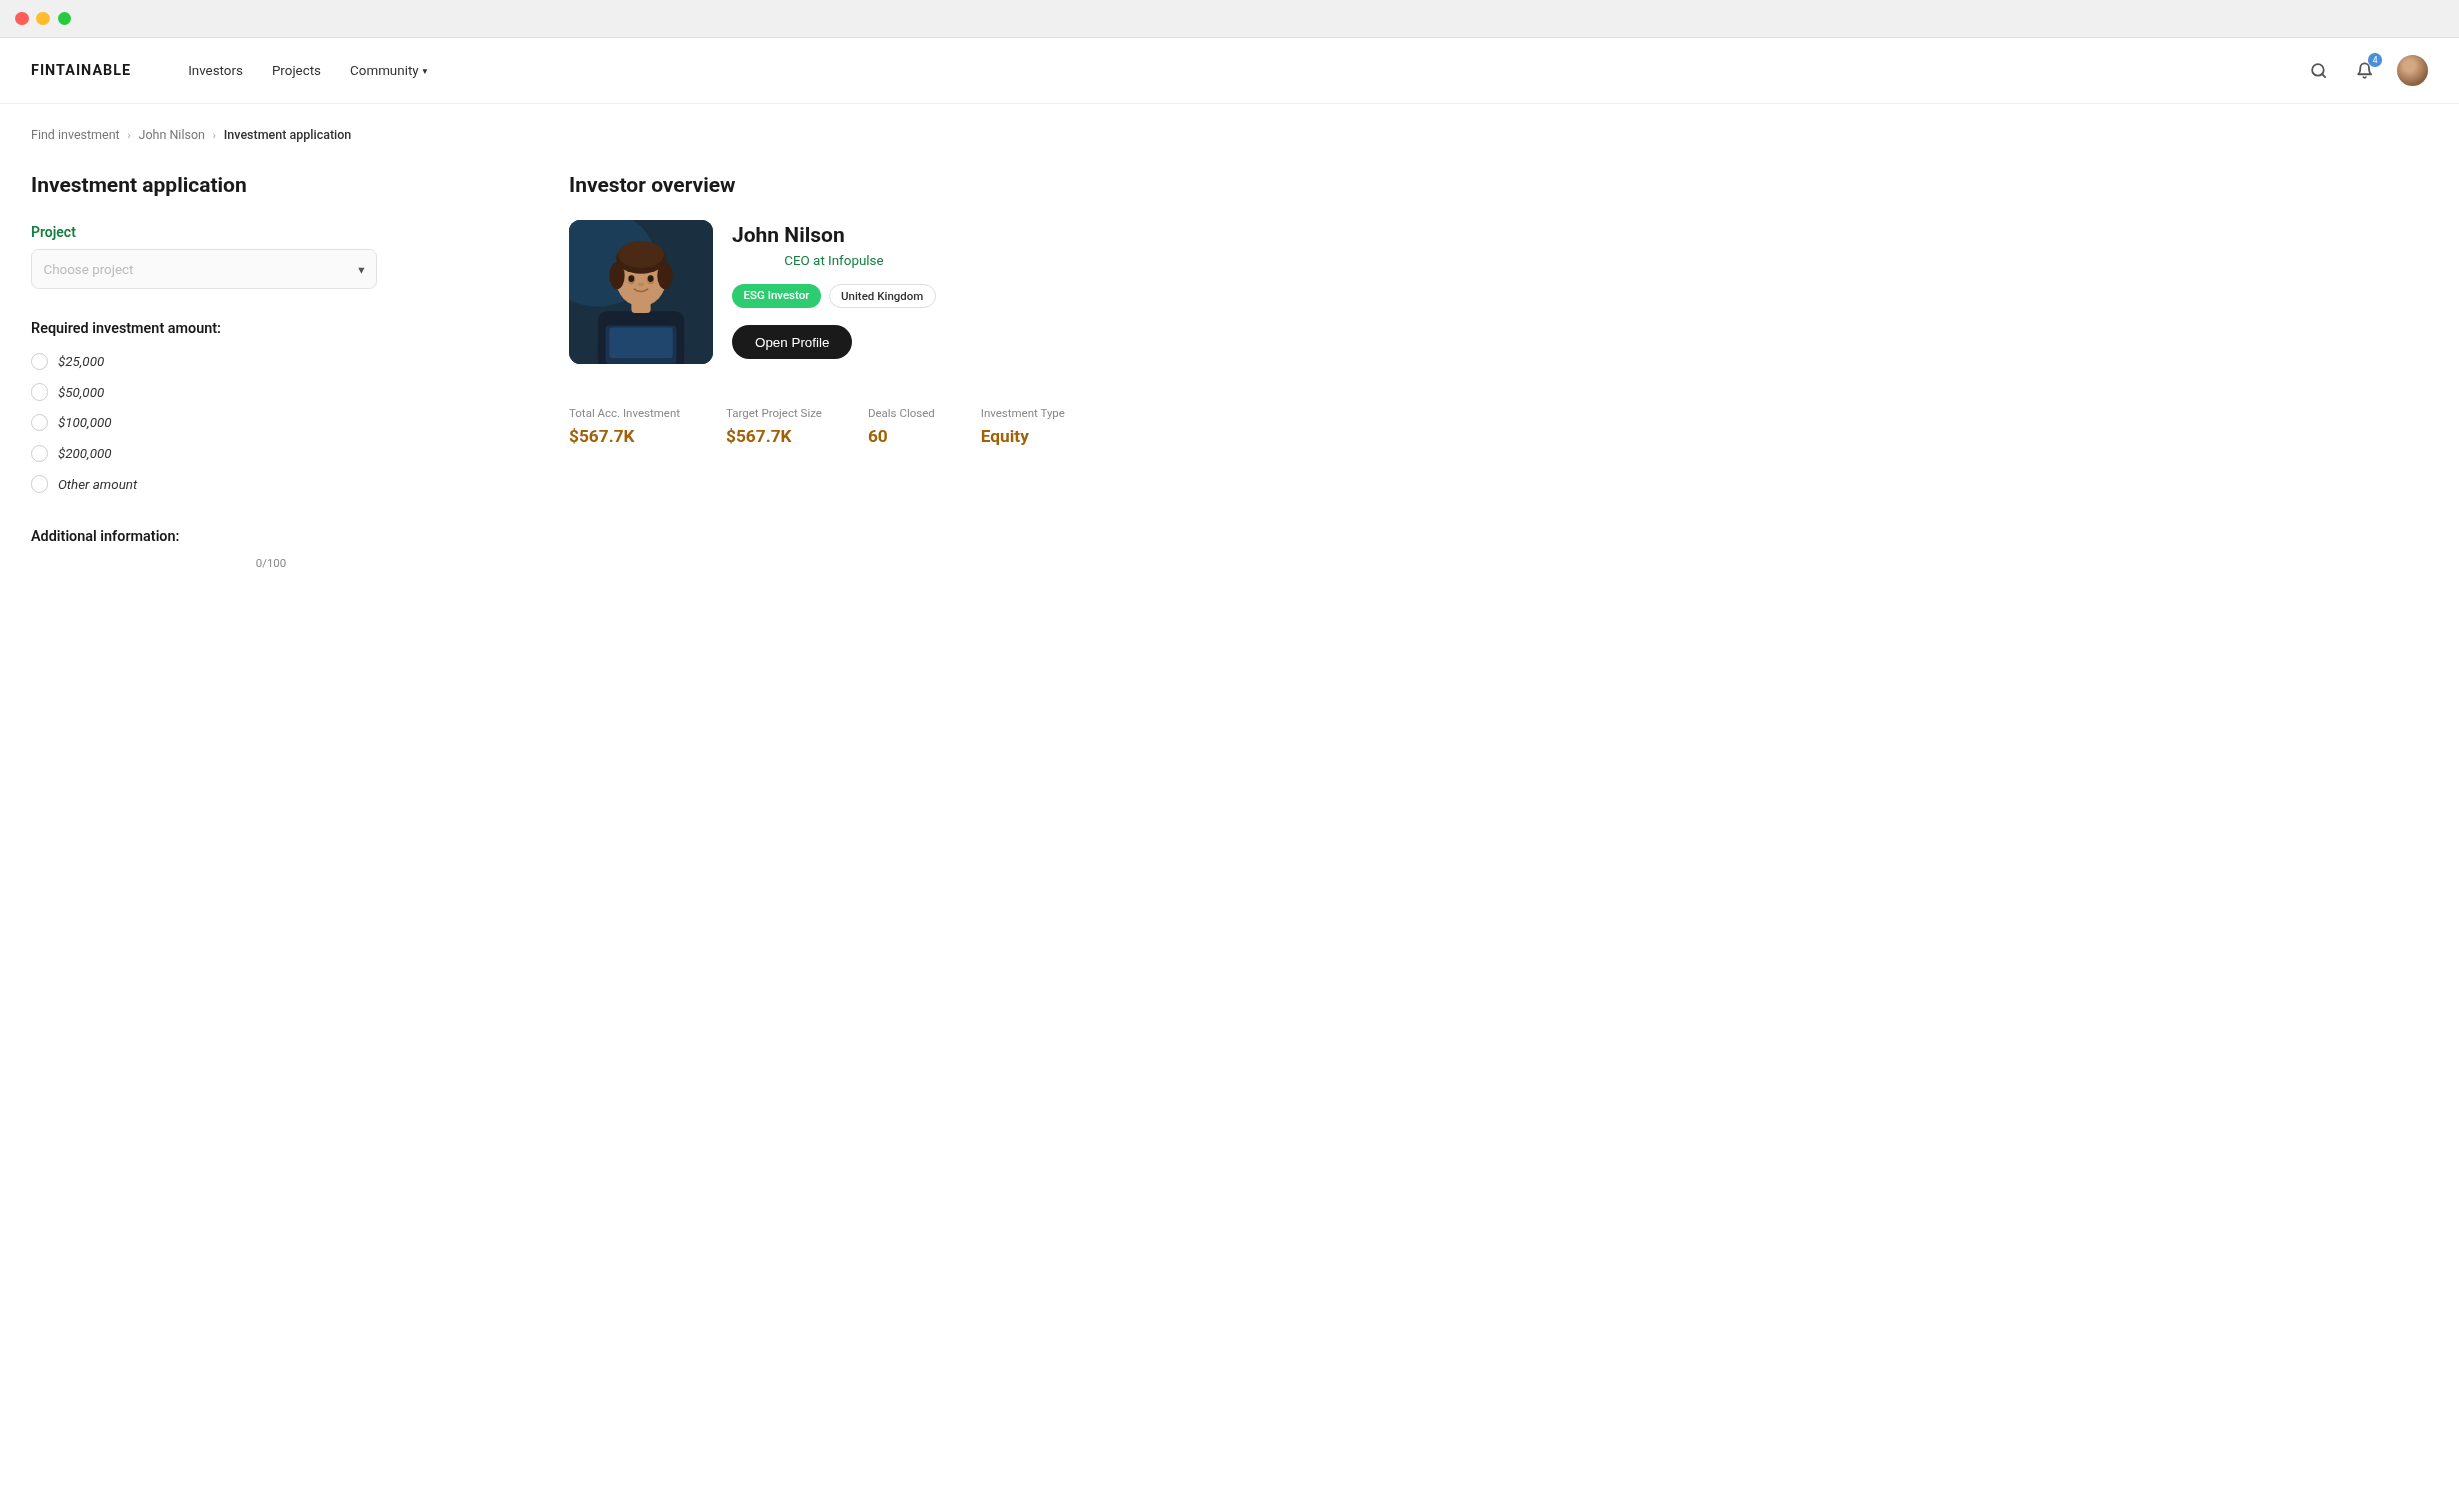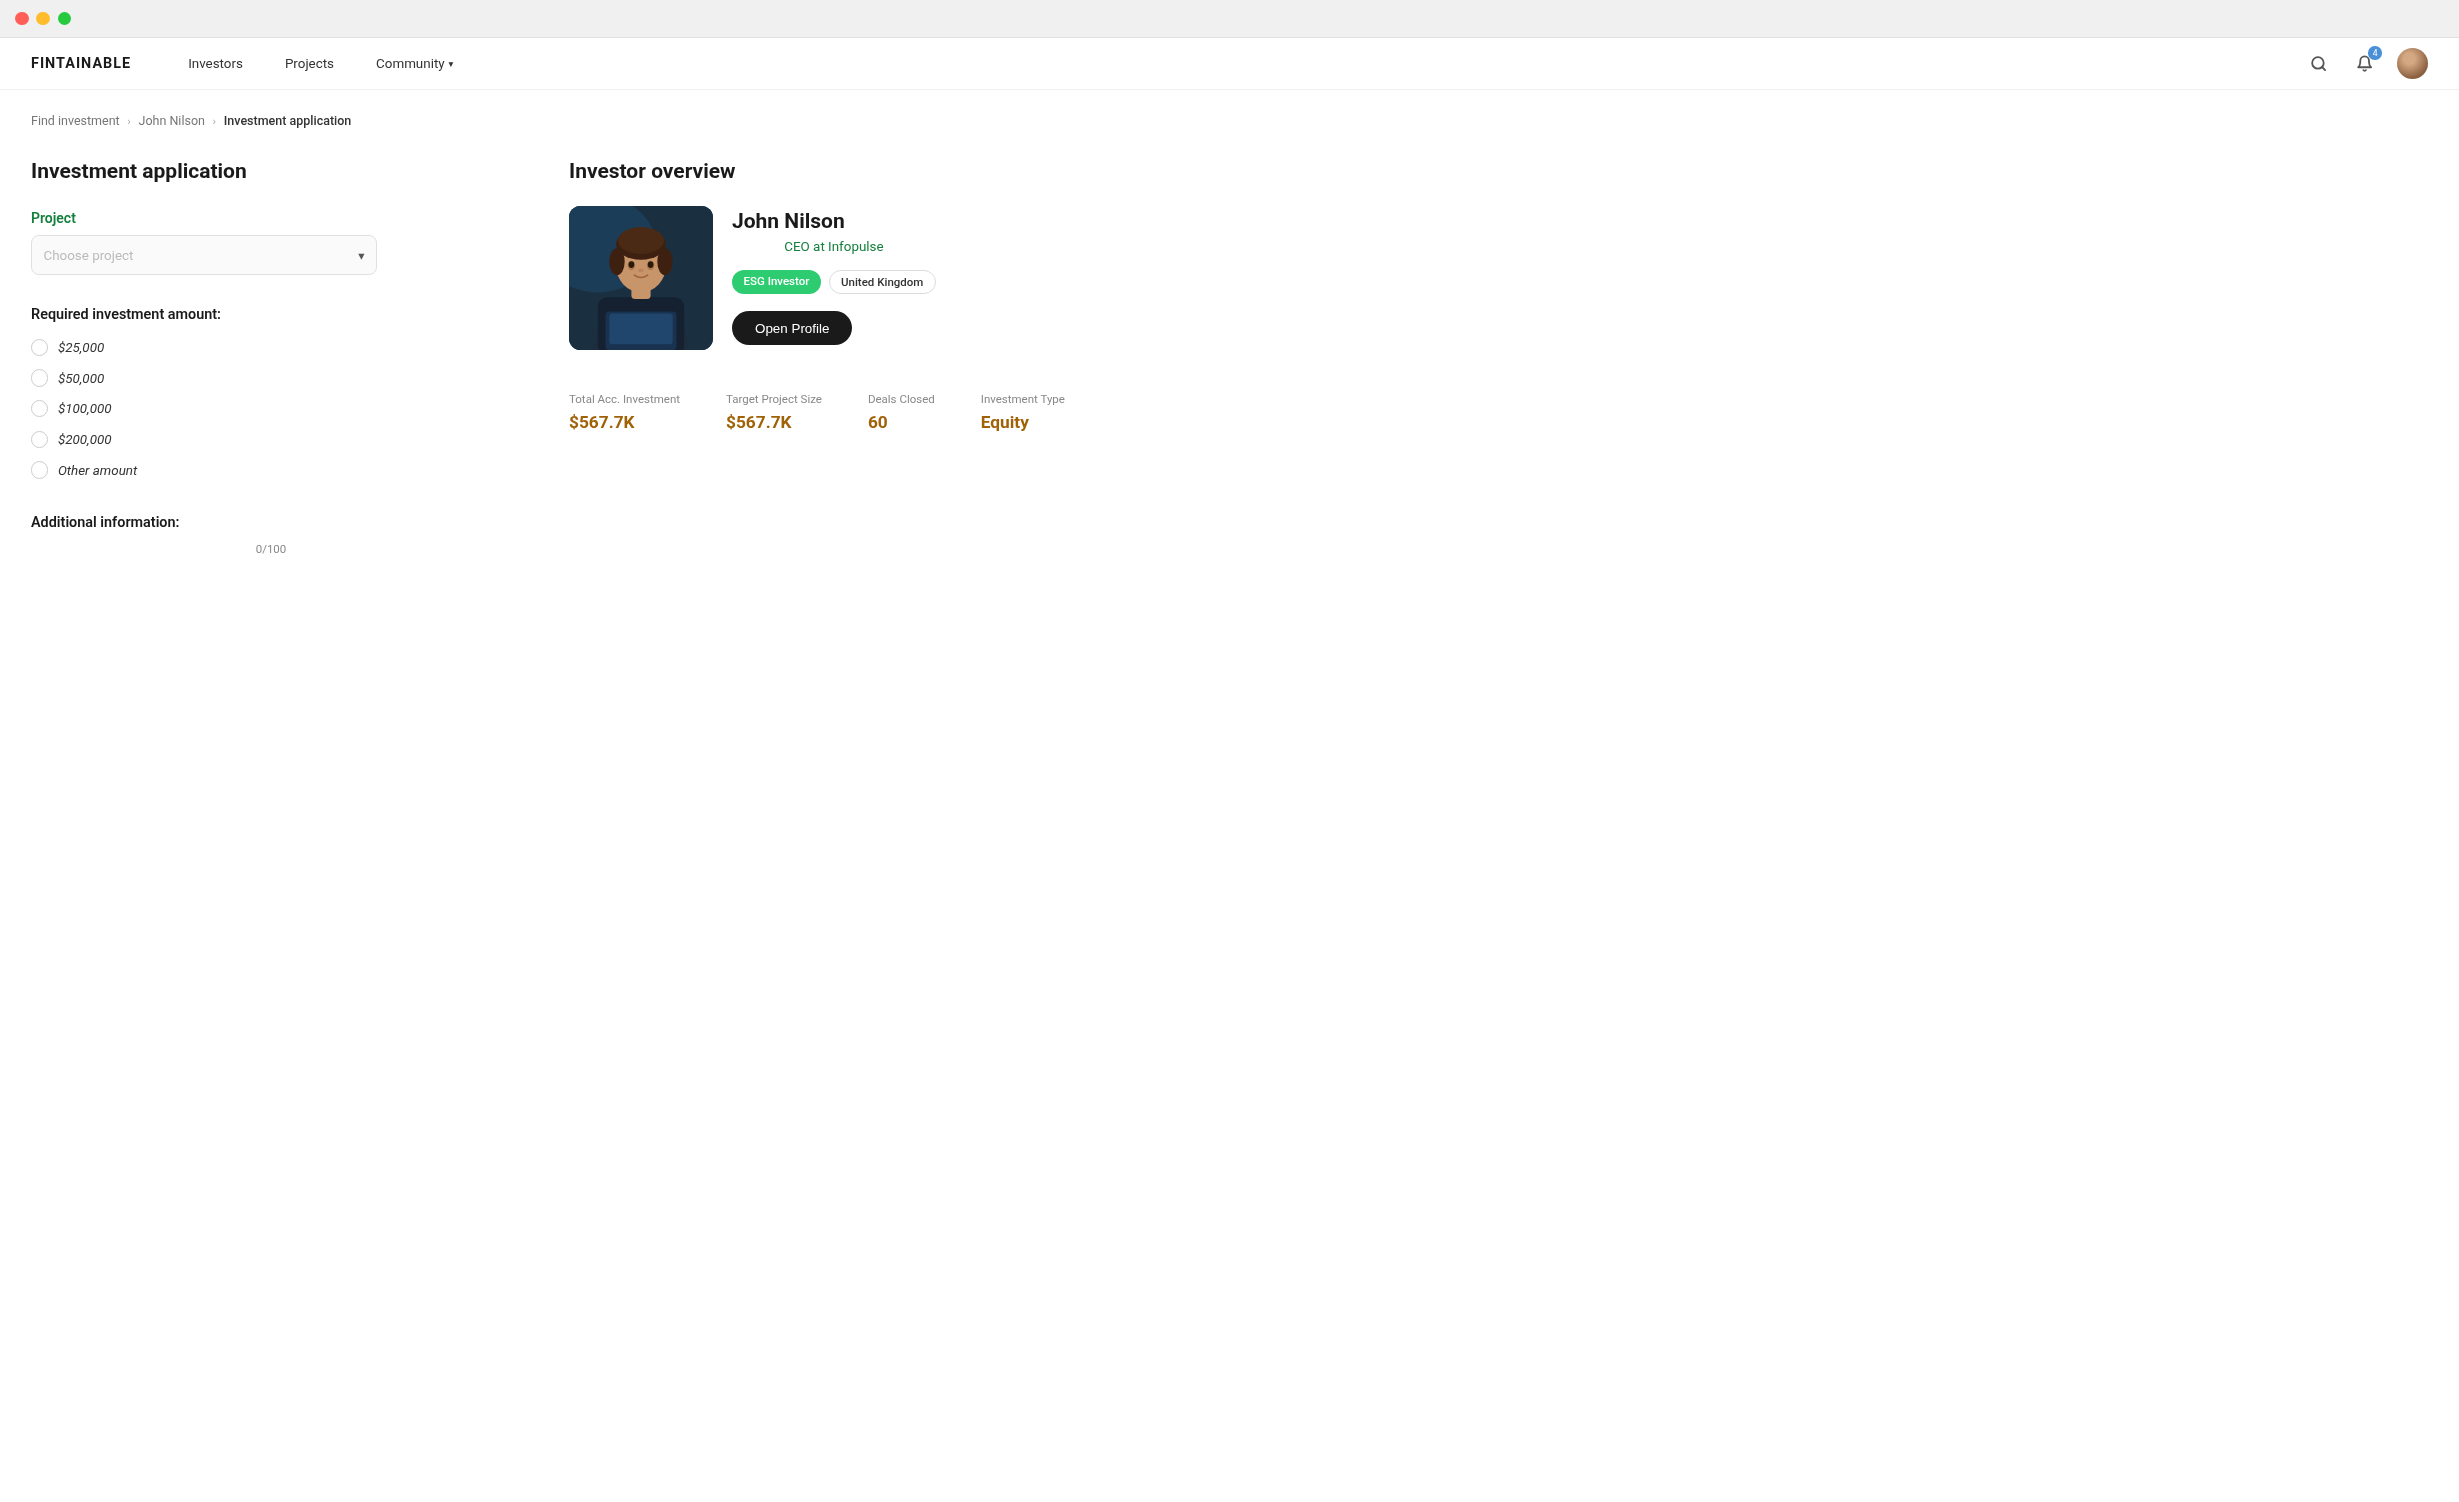--- a/index.html
+++ b/index.html
@@ -26,35 +26,35 @@
     }
     .tl-red { background: #ff5f56; }
     .tl-yellow { background: #ffbd2e; }
     .tl-green { background: #27c93f; }
 
     
     .navbar {
       display: flex;
       align-items: center;
       padding: 0 31px;
-      height: 52px;
+      height: 66px;
       border-bottom: 1px solid #f0f0f0;
       gap: 38px;
     }
     .brand {
       font-weight: 700;
       font-size: 14.4px;
       letter-spacing: 1px;
       color: #1a1a1a;
       margin-right: 19px;
     }
     .nav-links {
       display: flex;
       align-items: center;
-      gap: 42px;
+      gap: 29px;
       flex: 1;
     }
     .nav-link {
       font-size: 13.4px;
       color: #333;
       cursor: pointer;
       display: flex;
       align-items: center;
       gap: 3.8px;
     }

